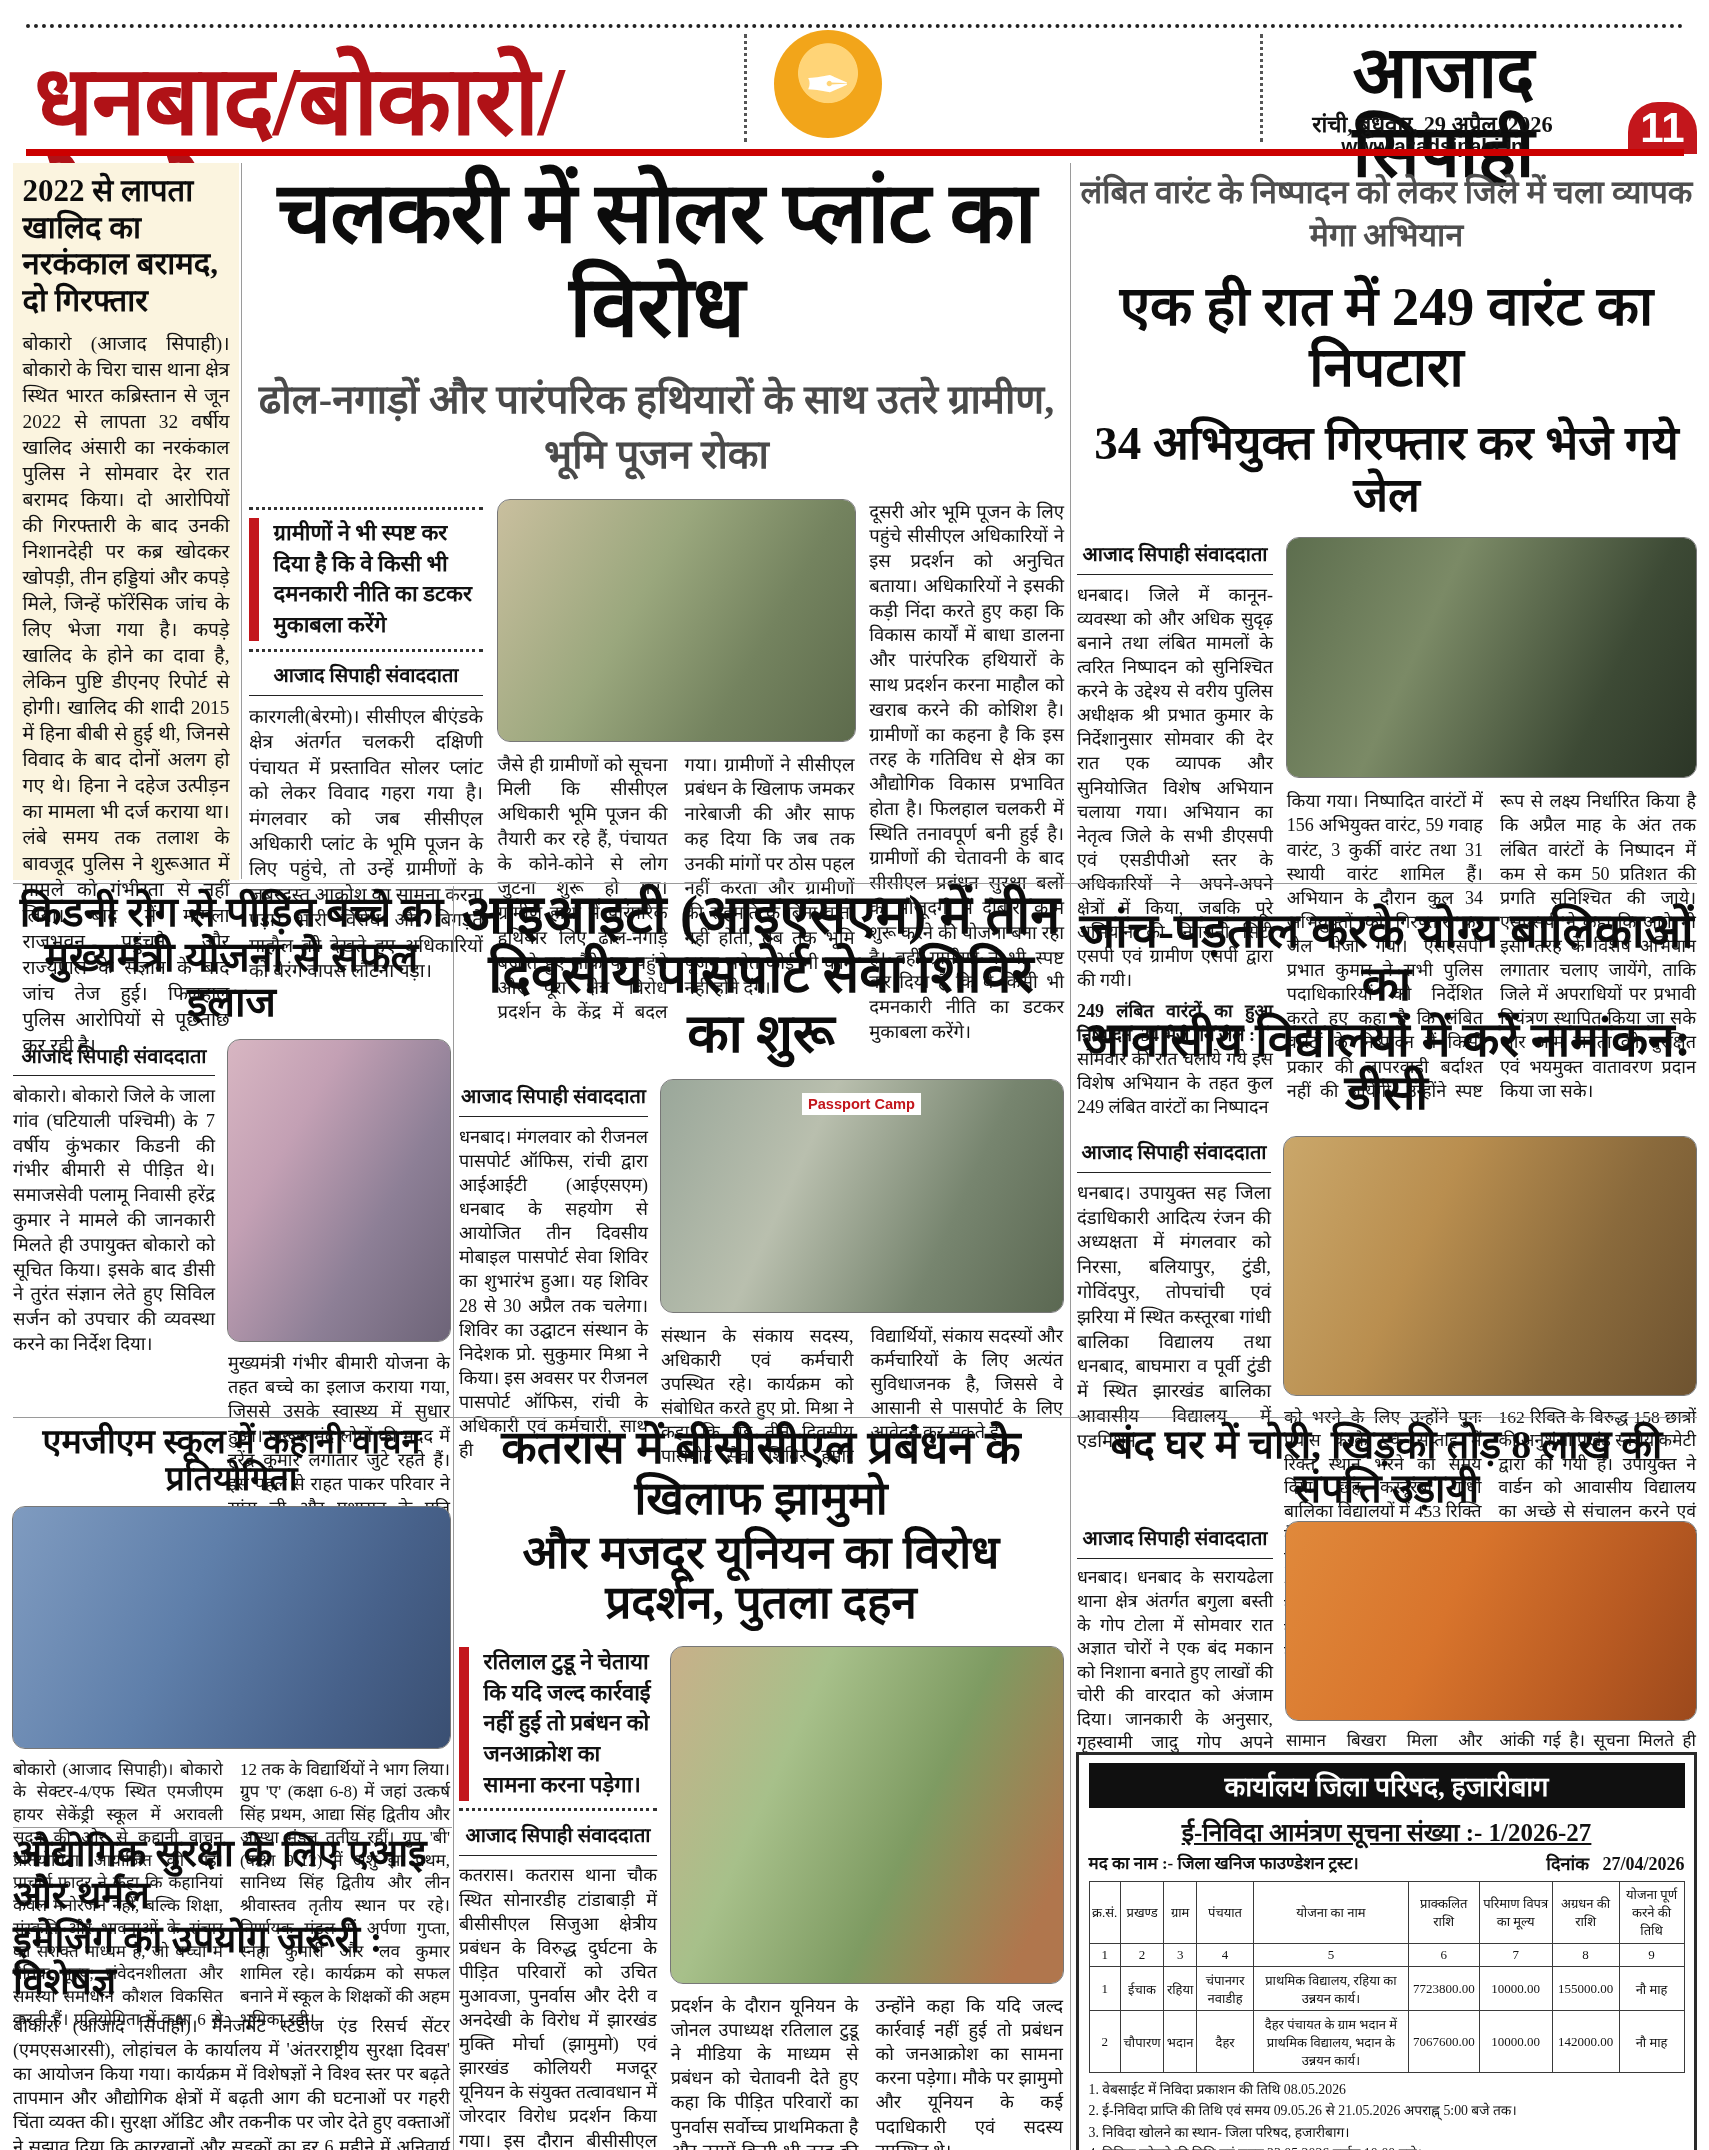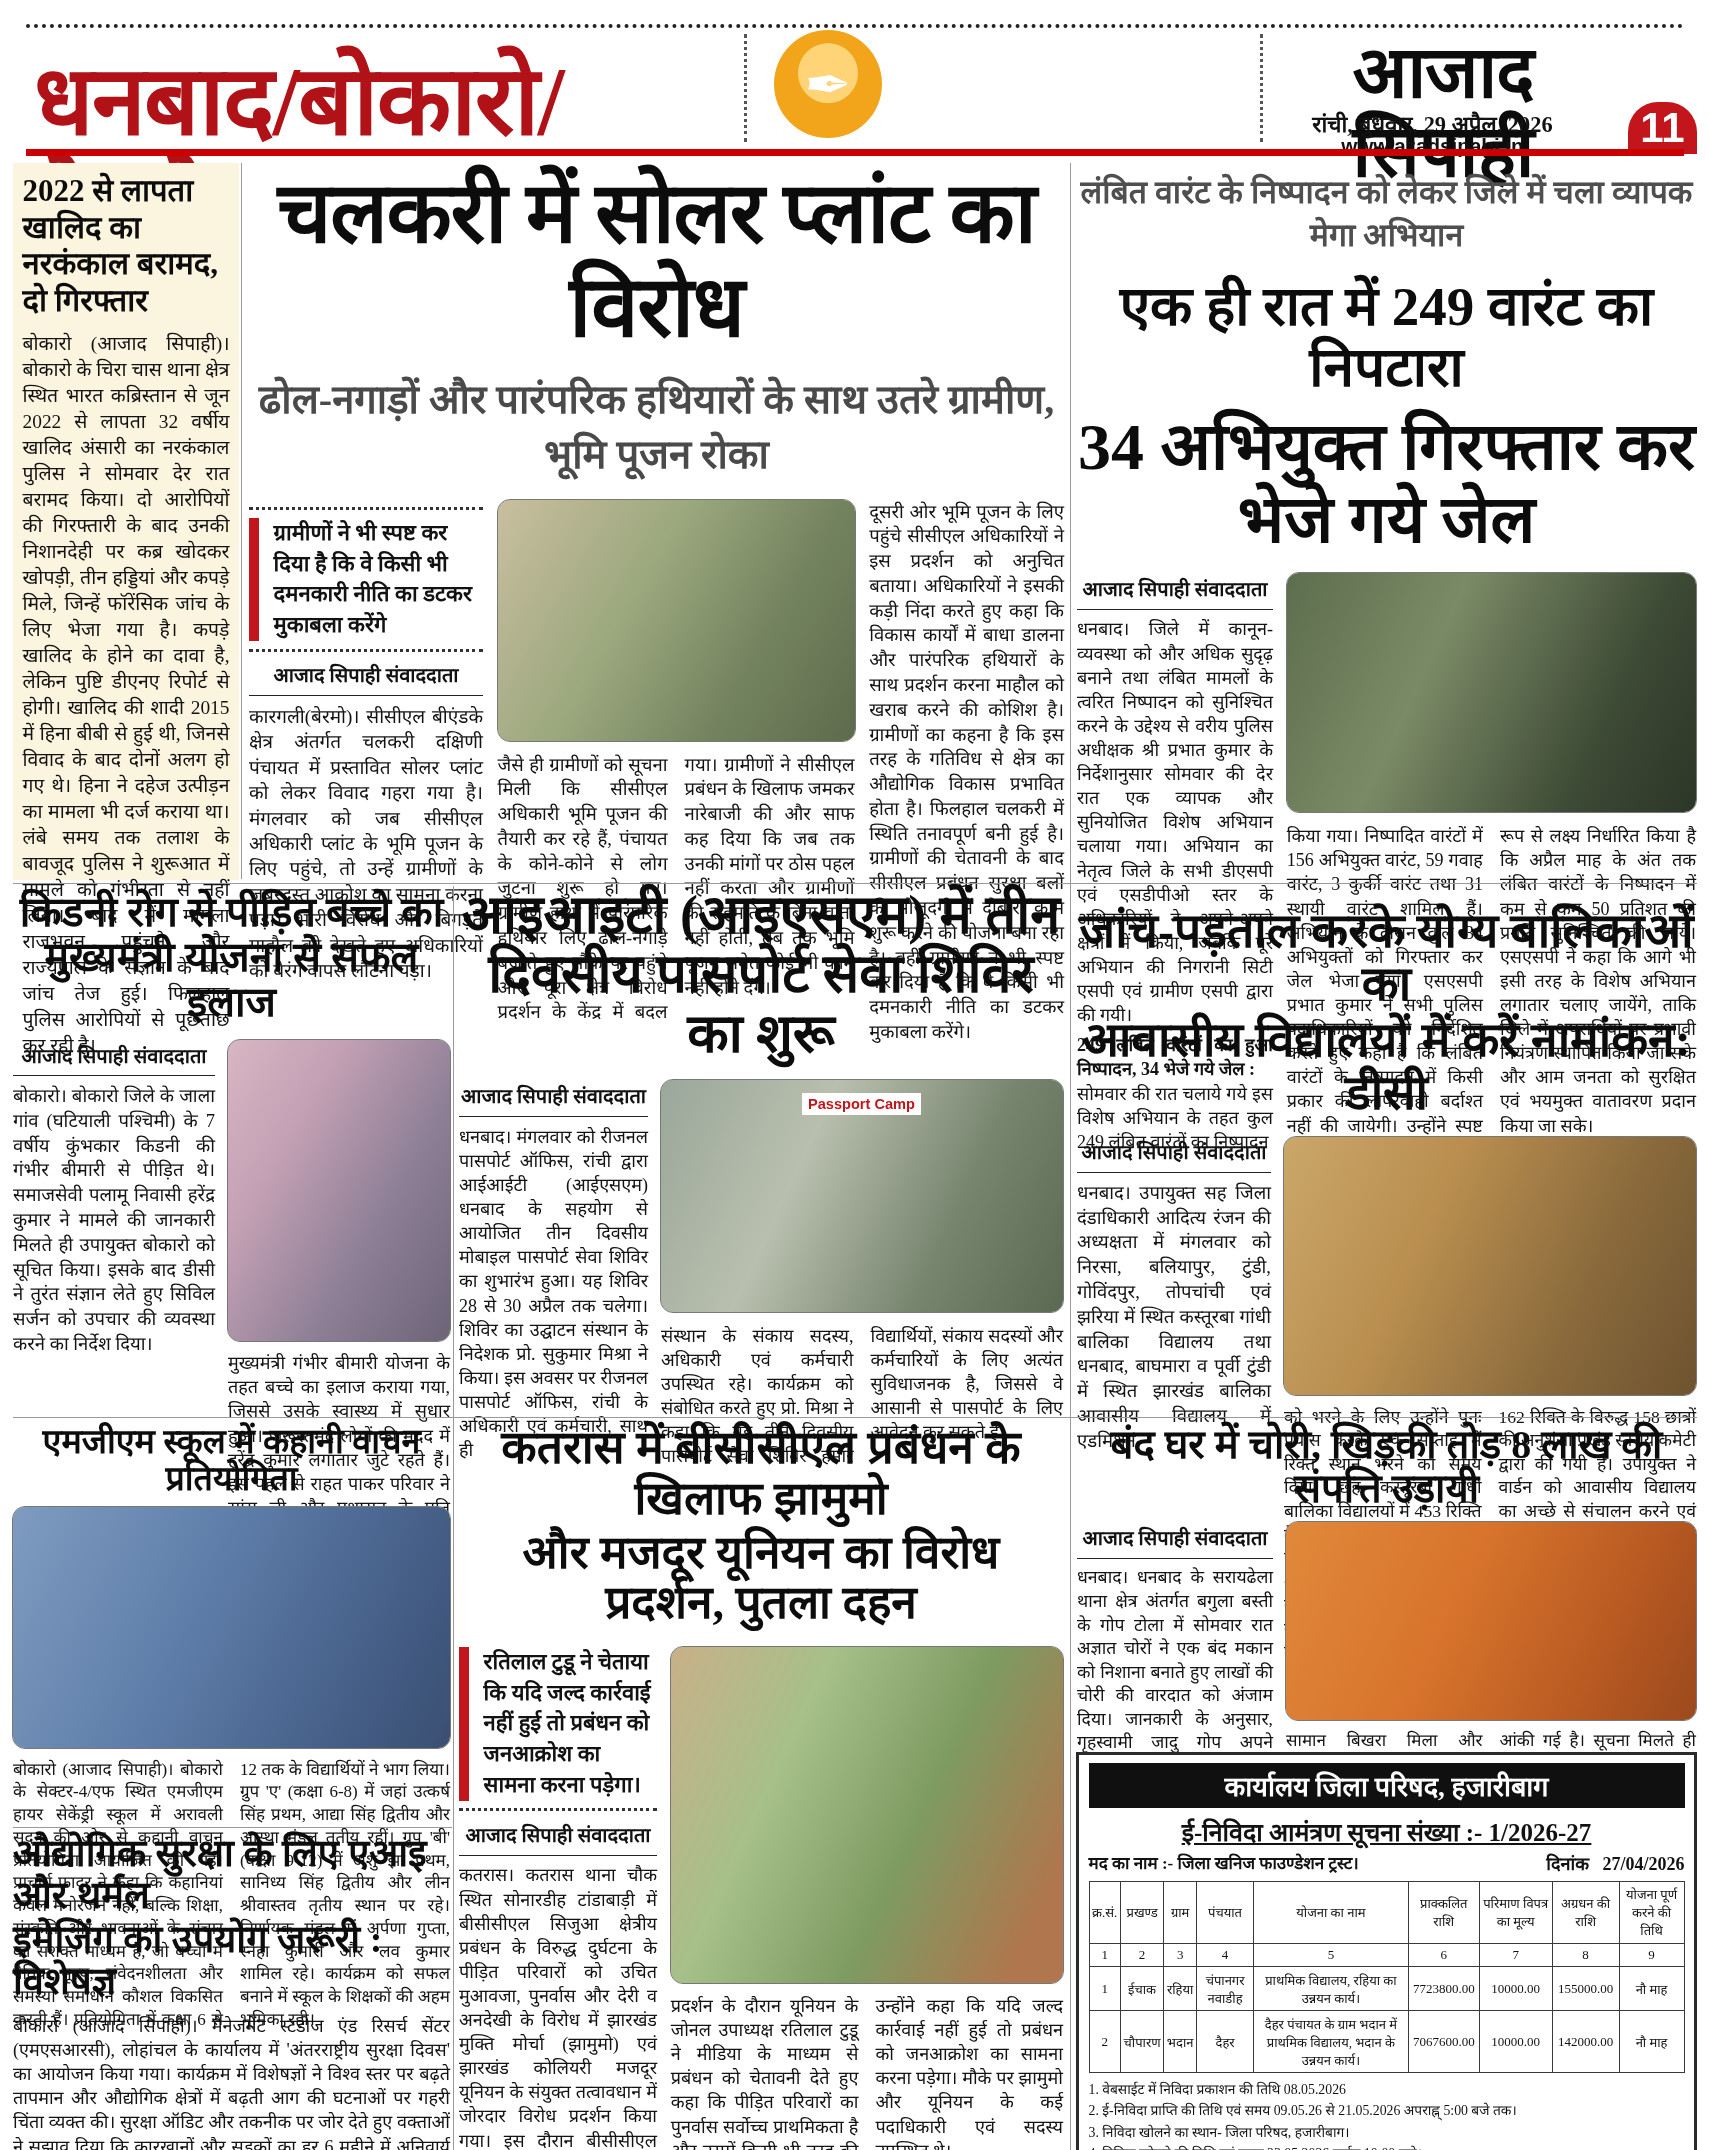--- a/index.html
+++ b/index.html
@@ -86,21 +86,21 @@
         <div class="body-text" style="font-size:18.5px;">दूसरी ओर भूमि पूजन के लिए पहुंचे सीसीएल अधिकारियों ने इस प्रदर्शन को अनुचित बताया। अधिकारियों ने इसकी कड़ी निंदा करते हुए कहा कि विकास कार्यों में बाधा डालना और पारंपरिक हथियारों के साथ प्रदर्शन करना माहौल को खराब करने की कोशिश है। ग्रामीणों का कहना है कि इस तरह के गतिविध से क्षेत्र का औद्योगिक विकास प्रभावित होता है। फिलहाल चलकरी में स्थिति तनावपूर्ण बनी हुई है। ग्रामीणों की चेतावनी के बाद सीसीएल प्रबंधन सुरक्षा बलों की मौजूदगी में दोबारा काम शुरू करने की योजना बना रहा है। वहीं ग्रामीणों ने भी स्पष्ट कर दिया है कि वे किसी भी दमनकारी नीति का डटकर मुकाबला करेंगे।</div>
       </div>
     </div>
   </div>
 
   <div class="abs vrule" style="left:1070px;top:163px;height:2452px;"></div>
 
   <div class="abs" style="left:1077px;top:169px;width:619px;height:712px;">
     <div class="kicker center" style="font-size:32px;">लंबित वारंट के निष्पादन को लेकर जिले में चला व्यापक मेगा अभियान</div>
     <div class="hl center" style="font-size:55px;margin-top:22px;">एक ही रात में 249 वारंट का निपटारा</div>
-    <div class="hl center" style="font-size:66px;margin-top:13px;">34 अभियुक्त गिरफ्तार कर भेजे गये जेल</div>
+    <div class="hl center" style="font-size:47px;margin-top:20px;">34 अभियुक्त गिरफ्तार कर भेजे गये जेल</div>
     <div style="display:flex;gap:13.8px;margin-top:17px;">
       <div style="width:196px;flex:none;">
         <div class="byline">आजाद सिपाही संवाददाता</div>
         <div class="body-text" style="font-size:18px;">धनबाद। जिले में कानून-व्यवस्था को और अधिक सुदृढ़ बनाने तथा लंबित मामलों के त्वरित निष्पादन को सुनिश्चित करने के उद्देश्य से वरीय पुलिस अधीक्षक श्री प्रभात कुमार के निर्देशानुसार सोमवार की देर रात एक व्यापक और सुनियोजित विशेष अभियान चलाया गया। अभियान का नेतृत्व जिले के सभी डीएसपी एवं एसडीपीओ स्तर के अधिकारियों ने अपने-अपने क्षेत्रों में किया, जबकि पूरे अभियान की निगरानी सिटी एसपी एवं ग्रामीण एसपी द्वारा की गयी।</div>
         <div class="body-text" style="font-weight:700;margin-top:6px;font-size:18px;">249 लंबित वारंटों का हुआ निष्पादन, 34 भेजे गये जेल :</div>
         <div class="body-text" style="font-size:18px;">सोमवार की रात चलाये गये इस विशेष अभियान के तहत कुल 249 लंबित वारंटों का निष्पादन</div>
       </div>
       <div style="flex:1;">
         <div class="photo photo-frame" style="width:100%;height:239px;background:linear-gradient(115deg,#5d6e4e,#7b8a66 35%,#3d4a35 75%,#2c3627);"></div>
         <div class="body-text cols2" style="margin-top:12px;font-size:18px;">किया गया। निष्पादित वारंटों में 156 अभियुक्त वारंट, 59 गवाह वारंट, 3 कुर्की वारंट तथा 31 स्थायी वारंट शामिल हैं। अभियान के दौरान कुल 34 अभियुक्तों को गिरफ्तार कर जेल भेजा गया। एसएसपी प्रभात कुमार ने सभी पुलिस पदाधिकारियों को निर्देशित करते हुए कहा है कि लंबित वारंटों के निष्पादन में किसी प्रकार की लापरवाही बर्दाश्त नहीं की जायेगी। उन्होंने स्पष्ट रूप से लक्ष्य निर्धारित किया है कि अप्रैल माह के अंत तक लंबित वारंटों के निष्पादन में कम से कम 50 प्रतिशत की प्रगति सुनिश्चित की जाये। एसएसपी ने कहा कि आगे भी इसी तरह के विशेष अभियान लगातार चलाए जायेंगे, ताकि जिले में अपराधियों पर प्रभावी नियंत्रण स्थापित किया जा सके और आम जनता को सुरक्षित एवं भयमुक्त वातावरण प्रदान किया जा सके।</div>

